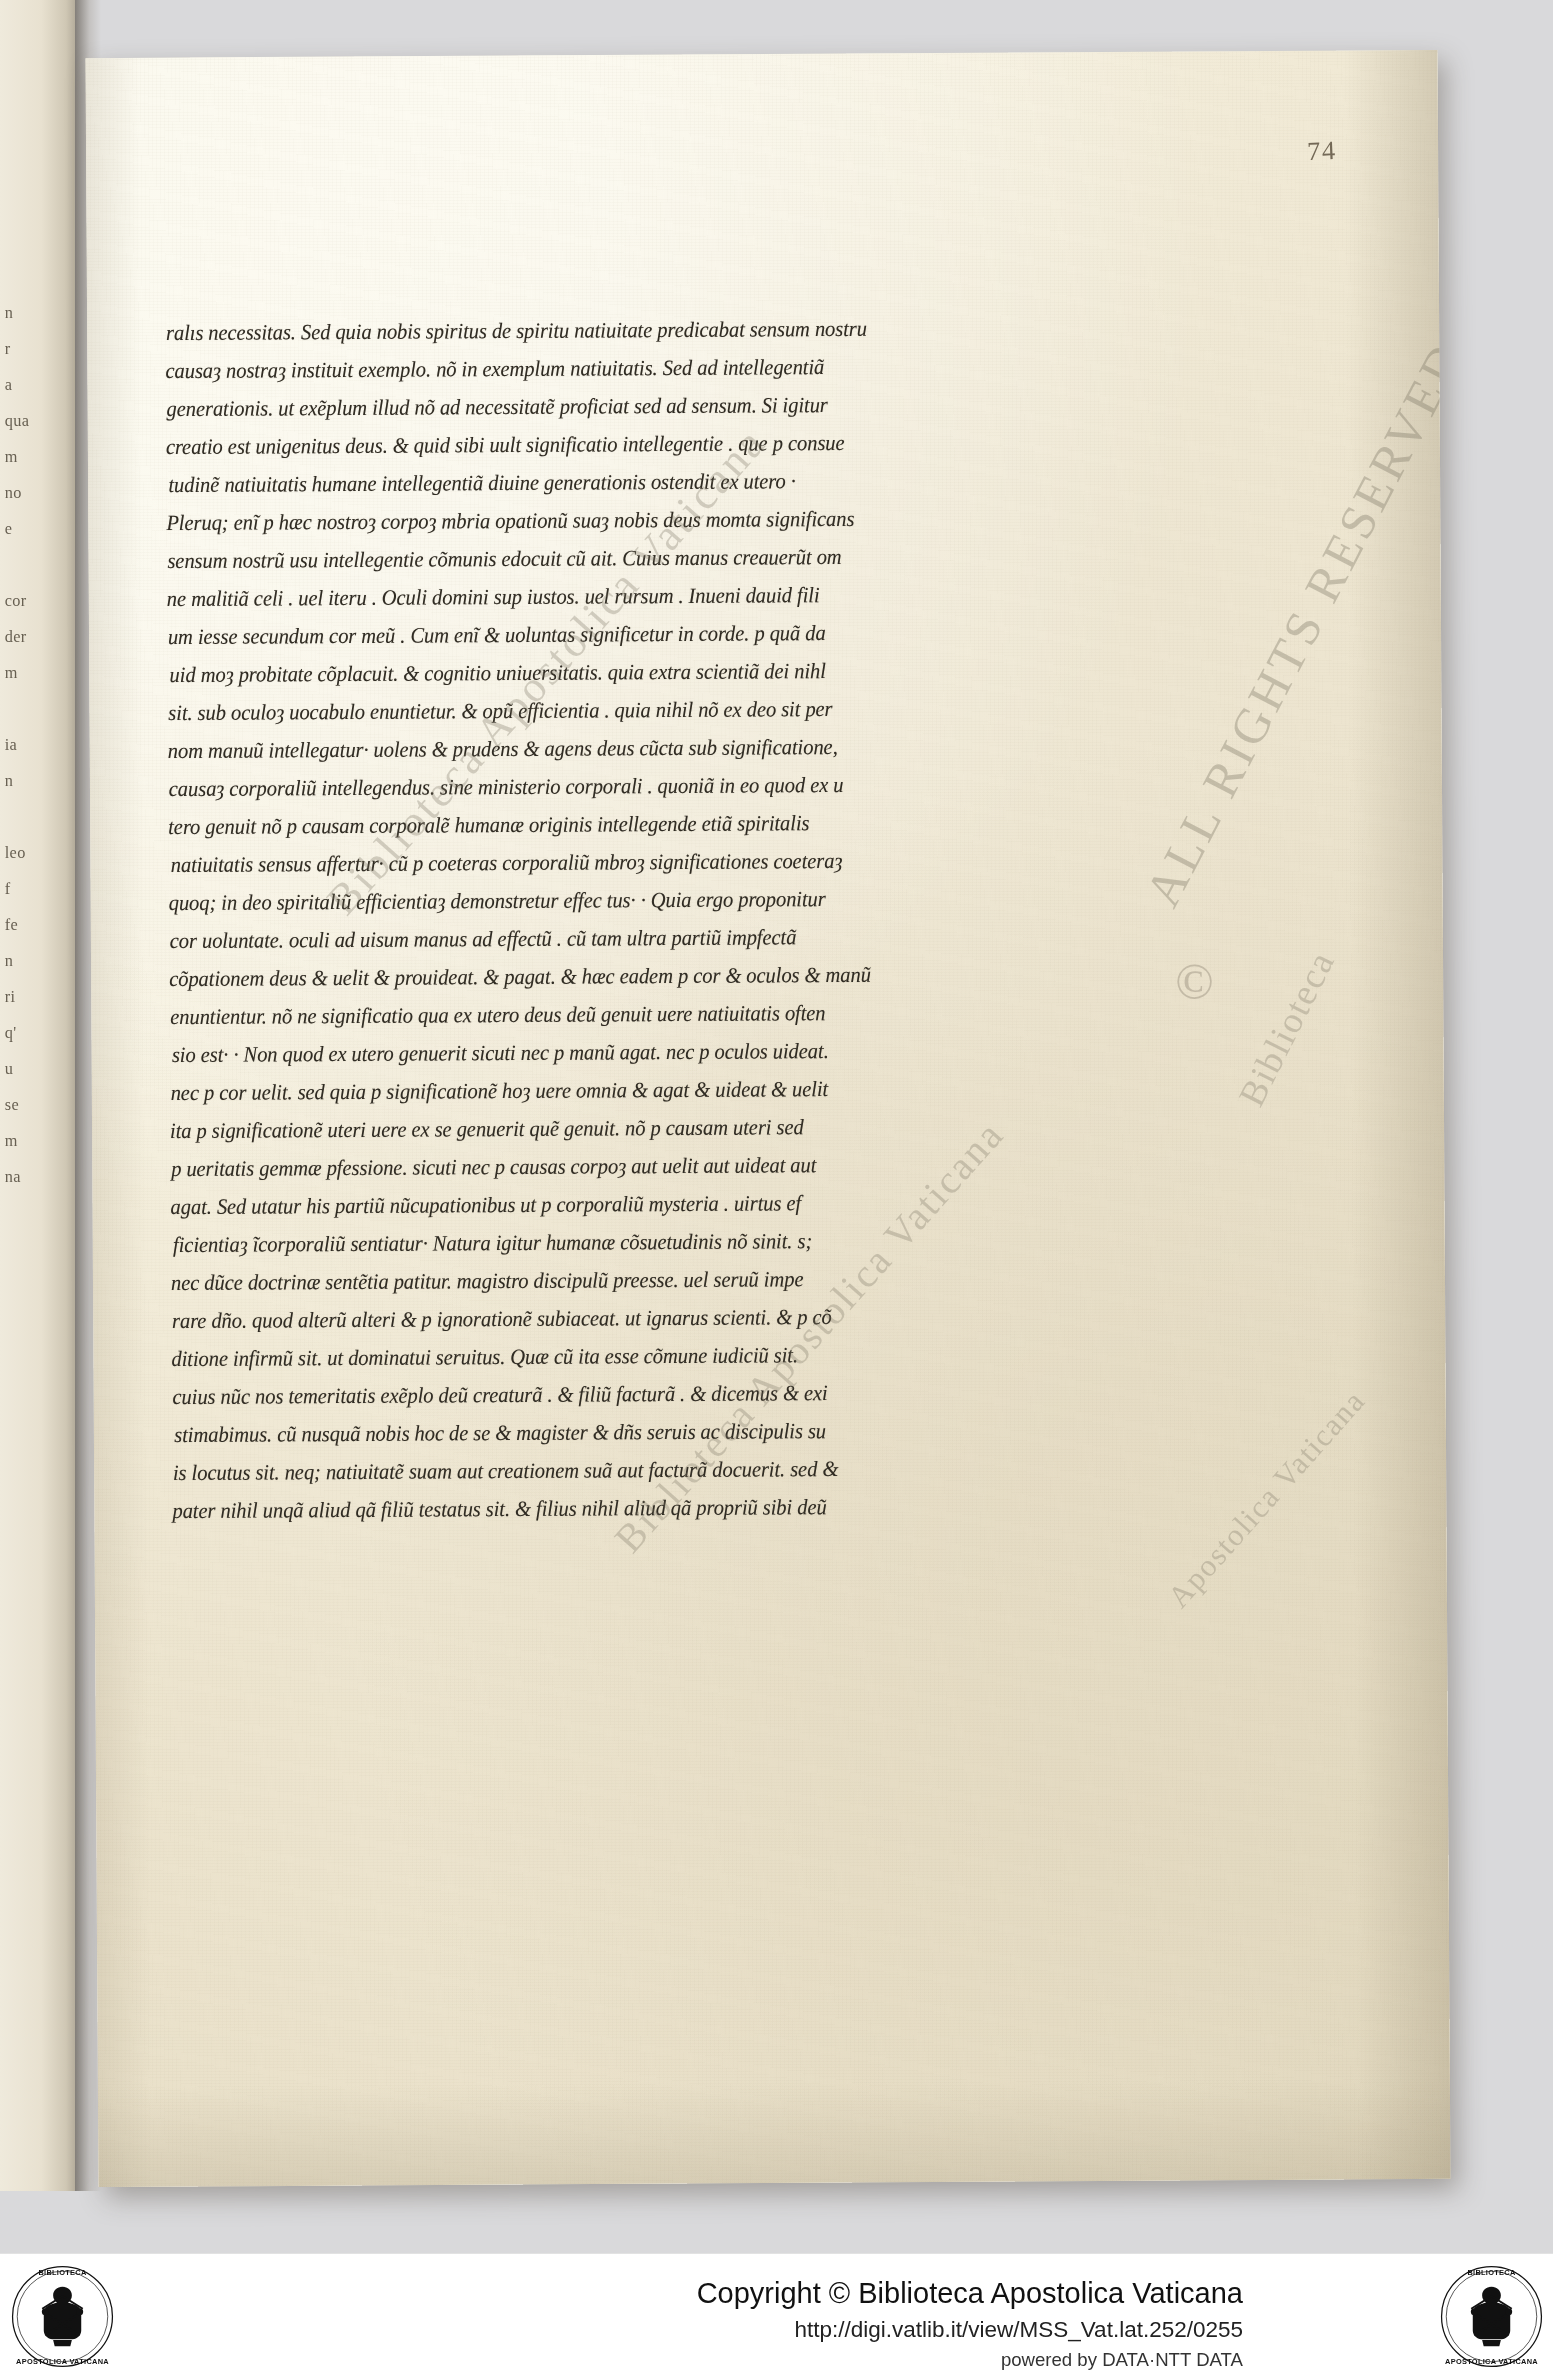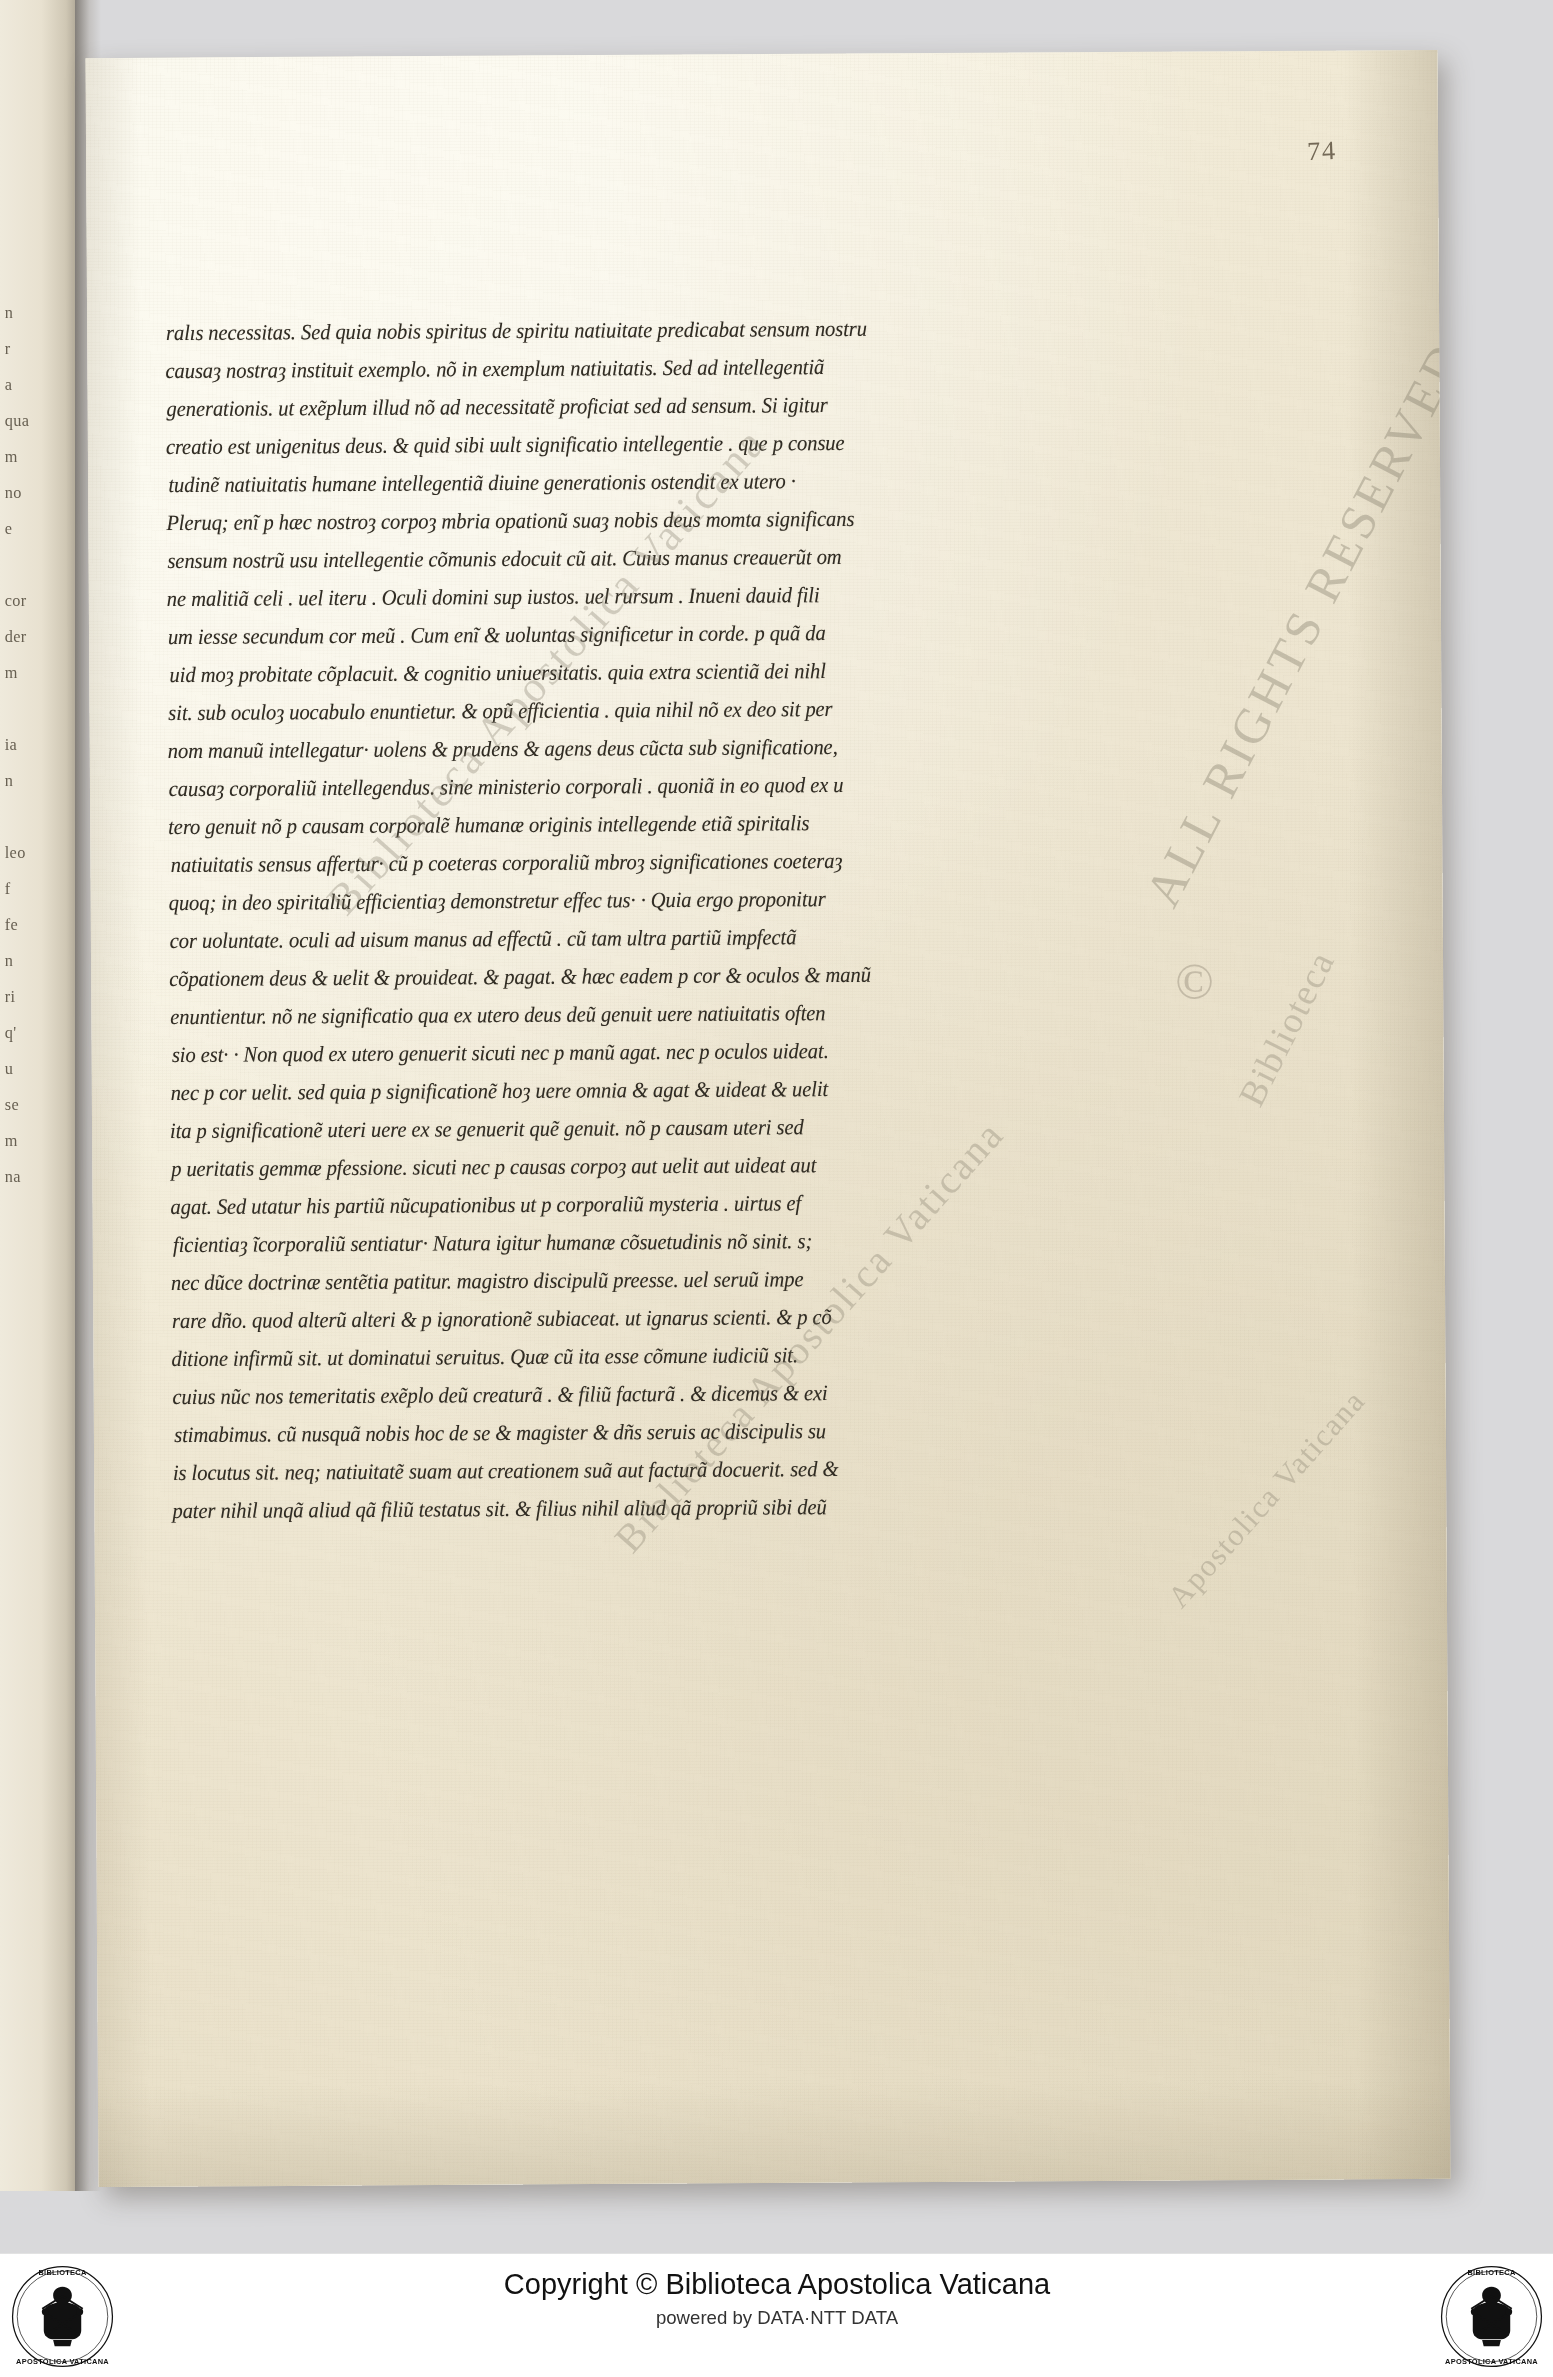--- a/index.html
+++ b/index.html
@@ -188,23 +188,23 @@
     left: 0;
     top: 2253px;
     width: 1554px;
     height: 124px;
     background: #ffffff;
     border-top: 0.8px solid #e2e2e2;
   }
   .footer-center {
     position: absolute;
     left: 50%;
-    top: 11px;
+    top: 20px;
     transform: translateX(-50%);
-    text-align: center;
+    text-align: right;
     width: 932px;
   }
   .copyright {
     font-family: "Liberation Sans", sans-serif;
     font-size: 29px;
     color: #111111;
     line-height: 39px;
     white-space: nowrap;
   }
   .url {
@@ -337,20 +337,21 @@
       <circle cx="44" cy="60" r="4.5" fill="#111"></circle>
       <circle cx="88" cy="60" r="4.5" fill="#111"></circle>
       <path d="M54 96 L78 96 L76 104 L56 104 Z" fill="#111"></path>
     </svg>
     <div class="seal-top-text">BIBLIOTECA</div>
     <div class="seal-bottom-text">APOSTOLICA VATICANA</div>
   </div>
 
   <div class="footer-center">
     <div class="copyright">Copyright © Biblioteca Apostolica Vaticana</div>
+    <div class="url">http://digi.vatlib.it/view/MSS_Vat.lat.252/0255</div>
     <div class="powered">powered by DATA·NTT DATA</div>
   </div>
 
   <div class="seal seal-right">
     <svg width="103" height="103" viewBox="0 0 132 132">
       <circle cx="66" cy="66" r="64" fill="none" stroke="#111" stroke-width="1.6"></circle>
       <circle cx="66" cy="66" r="58" fill="none" stroke="#111" stroke-width="0.9"></circle>
       <path d="M66 28 c-7 0 -12 5 -12 11 c0 4 2 7 5 9 l-9 3 c-5 2 -8 6 -8 11 l0 22 c0 6 5 11 11 11 l26 0 c6 0 11 -5 11 -11 l0 -22 c0 -5 -3 -9 -8 -11 l-9 -3 c3 -2 5 -5 5 -9 c0 -6 -5 -11 -12 -11z" fill="#111"></path>
       <path d="M40 56 L66 40 L92 56" fill="none" stroke="#111" stroke-width="2.4"></path>
       <path d="M44 62 L88 90 M88 62 L44 90" stroke="#111" stroke-width="3" fill="none"></path>

